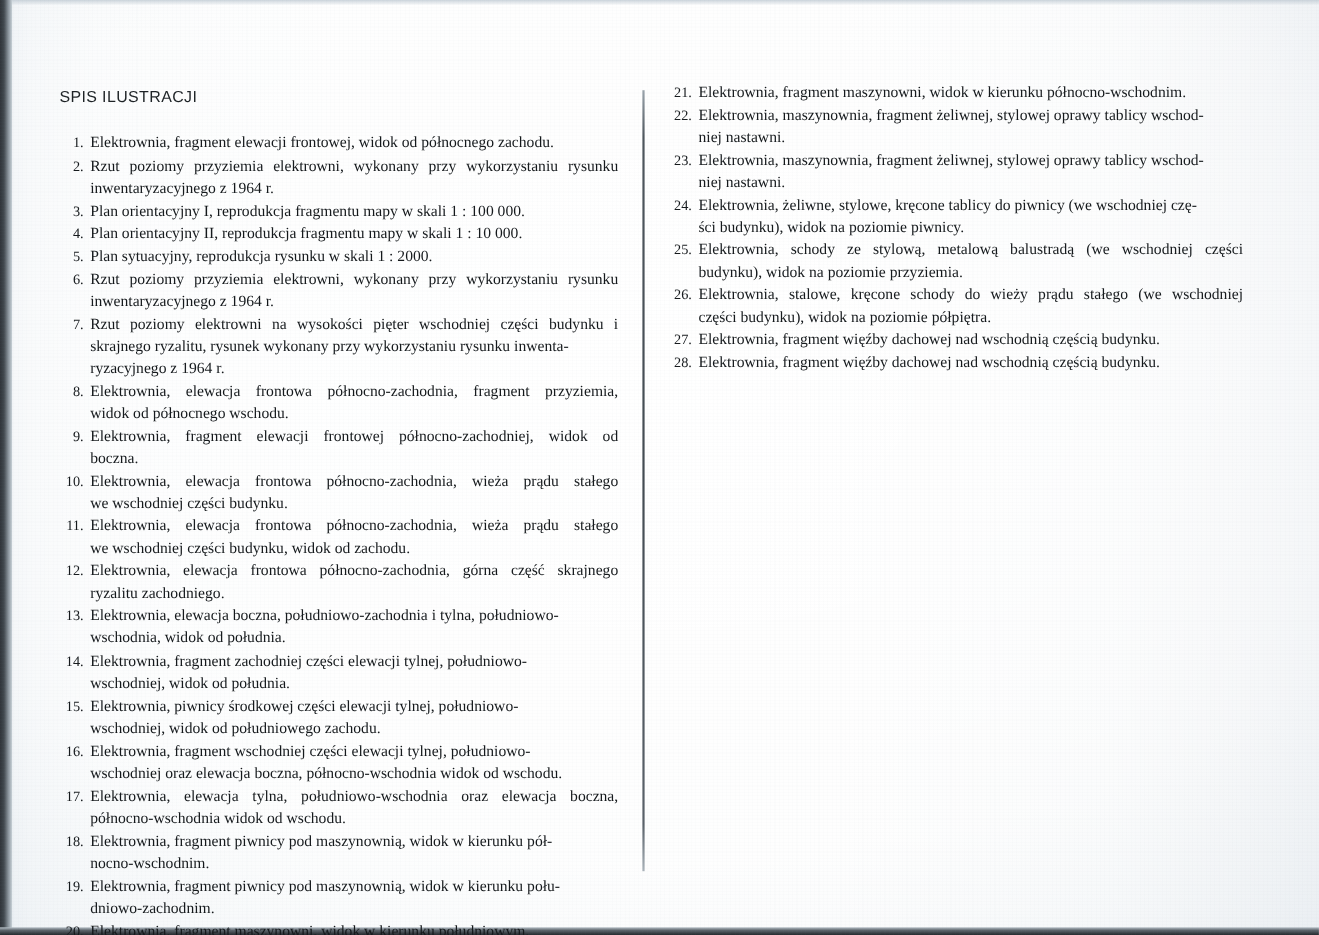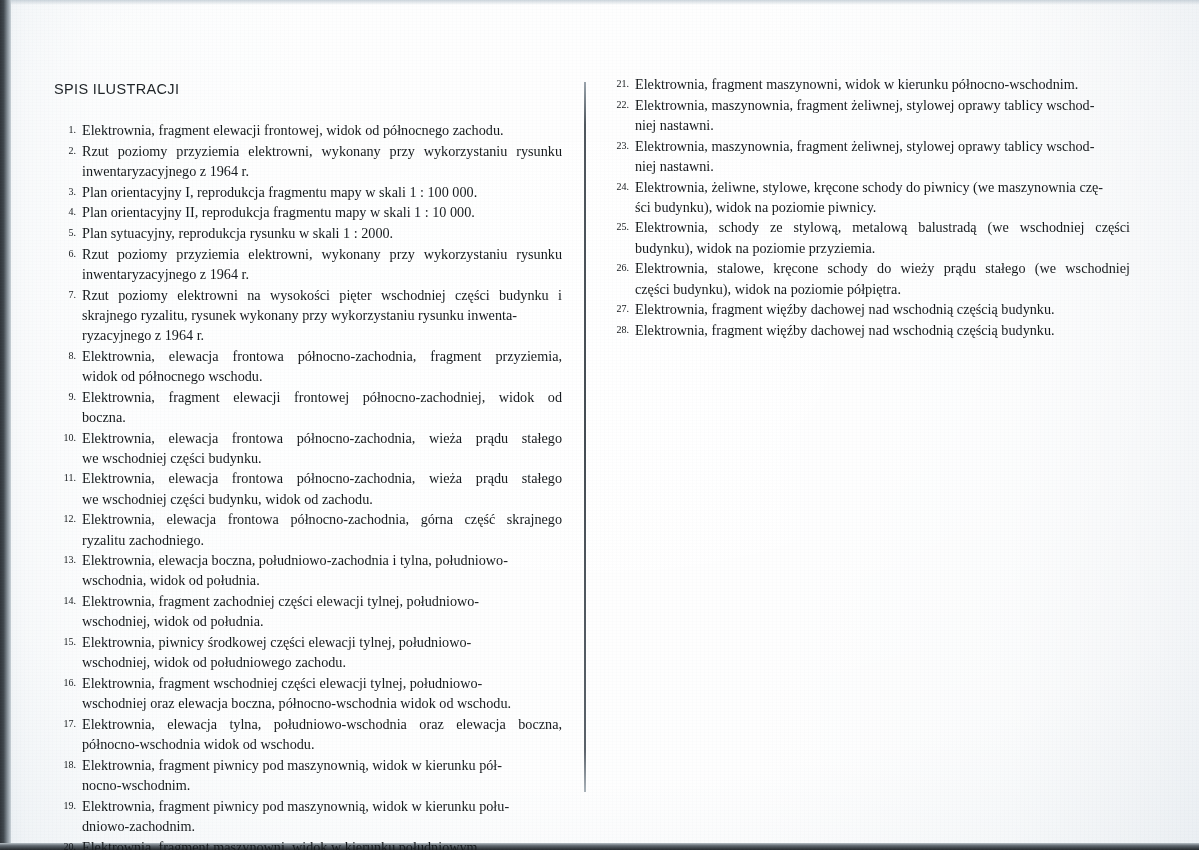--- a/index.html
+++ b/index.html
@@ -137,21 +137,21 @@
     text-justify: inter-word;
     hyphens: manual;
   }
 
   .item-number {
     position: absolute;
     left: 0;
     top: 0;
     width: 22px;
     text-align: right;
-    font-size: 10px;
+    font-size: 13px;
     line-height: 20.2px;
     color: #14181b;
   }
 
   .item-text {
     display: block;
   }
 
   
   .item-text > .line {
@@ -340,21 +340,21 @@
           <li class="illustration-item">
             <span class="item-number">23.</span>
             <span class="item-text">
               <span class="line last">Elektrownia, maszynownia, fragment żeliwnej, stylowej oprawy tablicy wschod-</span>
               <span class="line last">niej nastawni.</span>
             </span>
           </li>
           <li class="illustration-item">
             <span class="item-number">24.</span>
             <span class="item-text">
-              <span class="line last">Elektrownia, żeliwne, stylowe, kręcone schody do piwnicy (we maszynownia czę-</span>
+              <span class="line last">Elektrownia, żeliwne, stylowe, kręcone tablicy do piwnicy (we wschodniej czę-</span>
               <span class="line last">ści budynku), widok na poziomie piwnicy.</span>
             </span>
           </li>
           <li class="illustration-item">
             <span class="item-number">25.</span>
             <span class="item-text">
               <span class="line justified">Elektrownia, schody ze stylową, metalową balustradą (we wschodniej części</span>
               <span class="line last">budynku), widok na poziomie przyziemia.</span>
             </span>
           </li>

